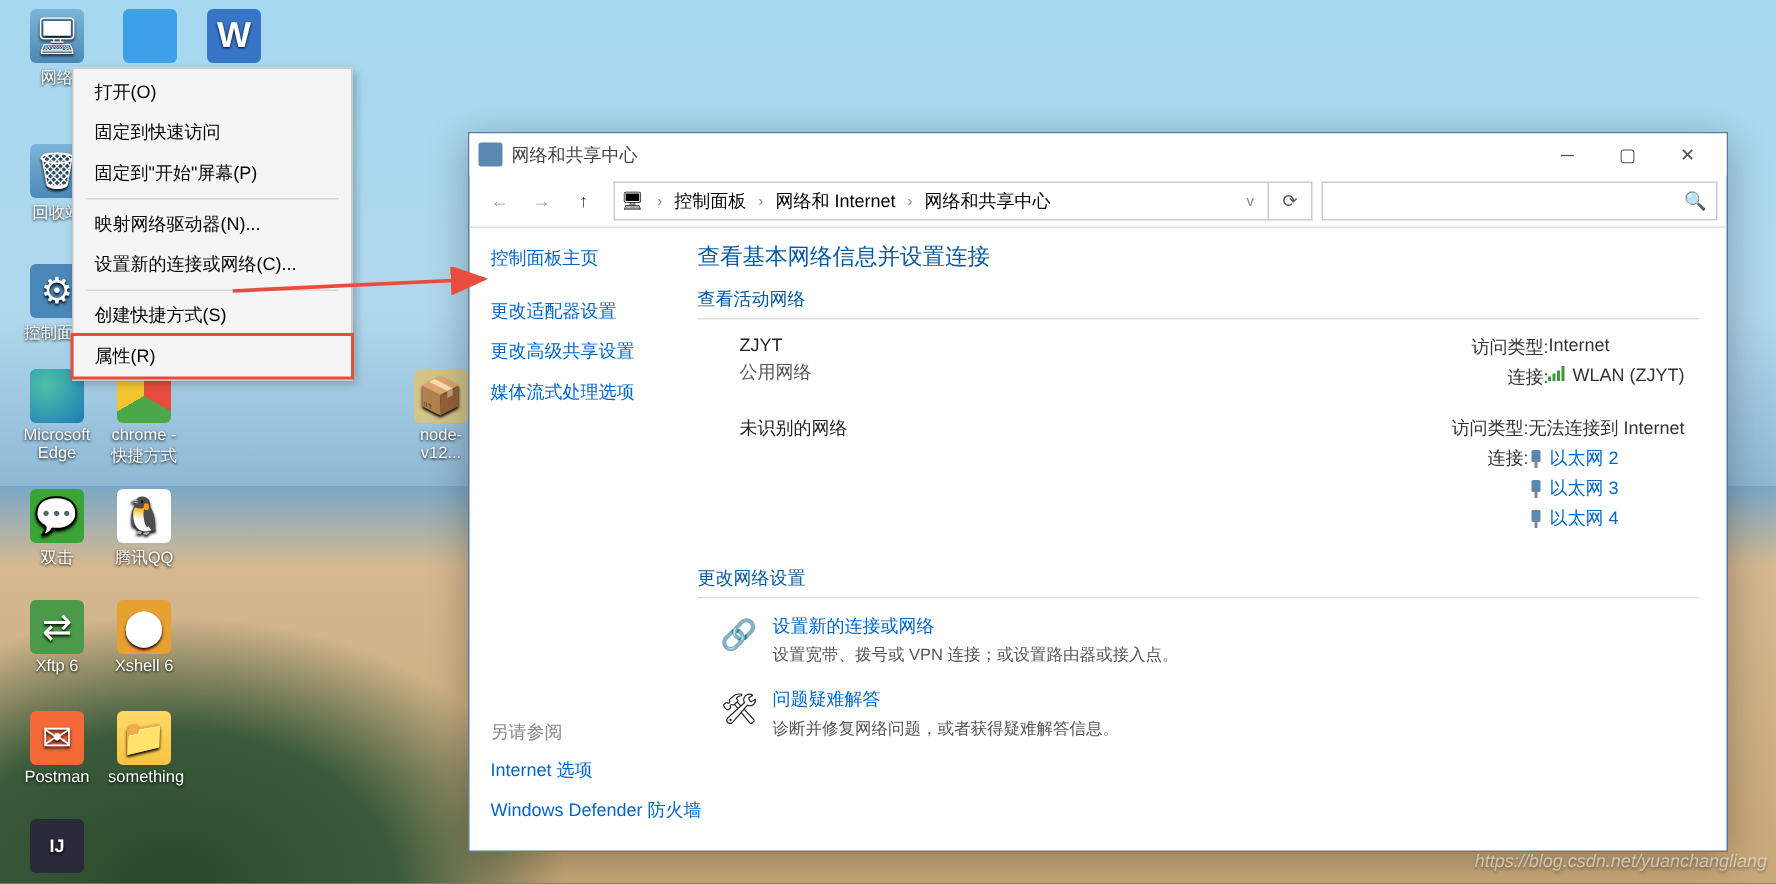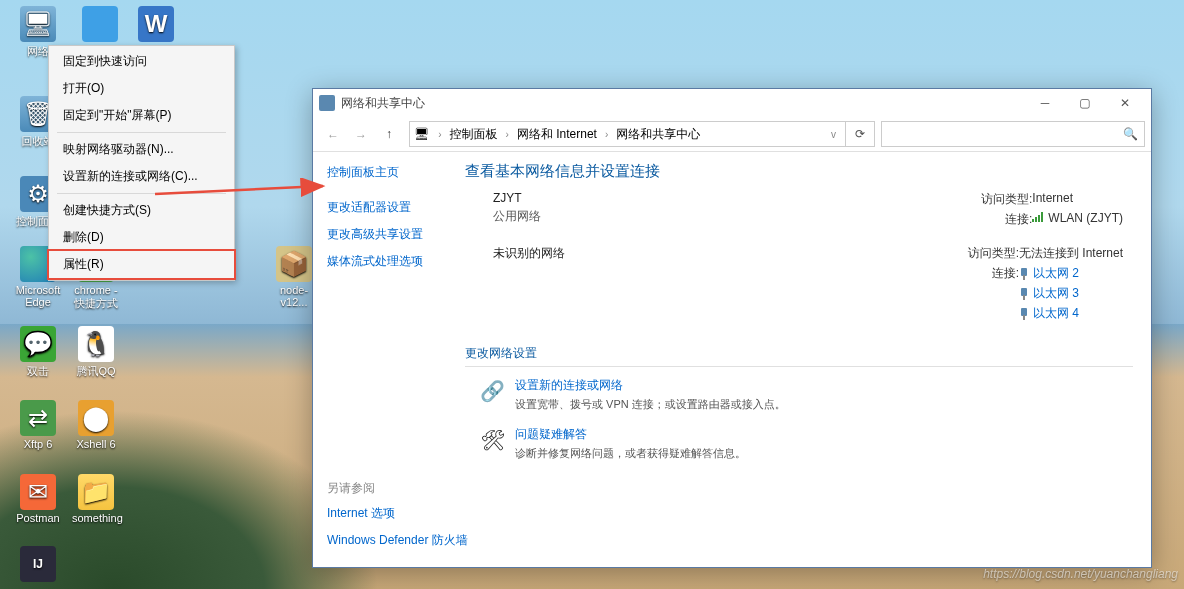--- a/index.html
+++ b/index.html
@@ -109,29 +109,28 @@
   <div class="dicon" style="left:72px;top:400px"><div class="pic ic-xshell">⬤</div><span>Xshell 6</span></div>
 
   <div class="dicon" style="left:14px;top:474px"><div class="pic ic-postman">✉</div><span>Postman</span></div>
   <div class="dicon" style="left:72px;top:474px"><div class="pic ic-folder">📁</div><span>something</span></div>
 
   <div class="dicon" style="left:14px;top:546px">
       <div class="pic ic-intellij" style="color:#fff;font-weight:bold;font-size:12px">IJ</div>
     </div>
 
   <div class="ctx">
+    <div class="item">打开(O)</div>
     <div class="item">固定到快速访问</div>
-    <div class="item">打开(O)</div>
     <div class="item">固定到"开始"屏幕(P)</div>
     <hr>
     <div class="item">映射网络驱动器(N)...</div>
     <div class="item">设置新的连接或网络(C)...</div>
     <hr>
     <div class="item">创建快捷方式(S)</div>
-    <div class="item">删除(D)</div>
     <div class="item highlight-box">属性(R)</div>
   </div>
 
   <svg class="arrow-line" style="left:155px;top:178px" width="175" height="24">
     <defs>
         <marker id="ah" markerWidth="10" markerHeight="8" refX="9" refY="4" orient="auto">
           <path d="M0,0 L10,4 L0,8 Z" fill="#e74c3c"></path>
         </marker>
       </defs>
     <line x1="0" y1="16" x2="168" y2="8" stroke="#e74c3c" stroke-width="2.5" marker-end="url(#ah)"></line>
@@ -177,20 +176,21 @@
 
         <div class="footer-links">
           <div class="ft">另请参阅</div>
           <a>Internet 选项</a>
           <a>Windows Defender 防火墙</a>
         </div>
       </div>
 
       <div class="content">
         <h2 class="heading">查看基本网络信息并设置连接</h2>
+        <div class="section-title">查看活动网络</div>
 
         <div class="netbox" style="padding:0 10px 14px 28px">
           <div class="netleft">
             <div class="netname">ZJYT</div>
             <div class="nettype">公用网络</div>
           </div>
           <div class="netright">
             <div class="row">
                 <span class="lbl">访问类型:</span>
                 <span class="val">Internet</span>

